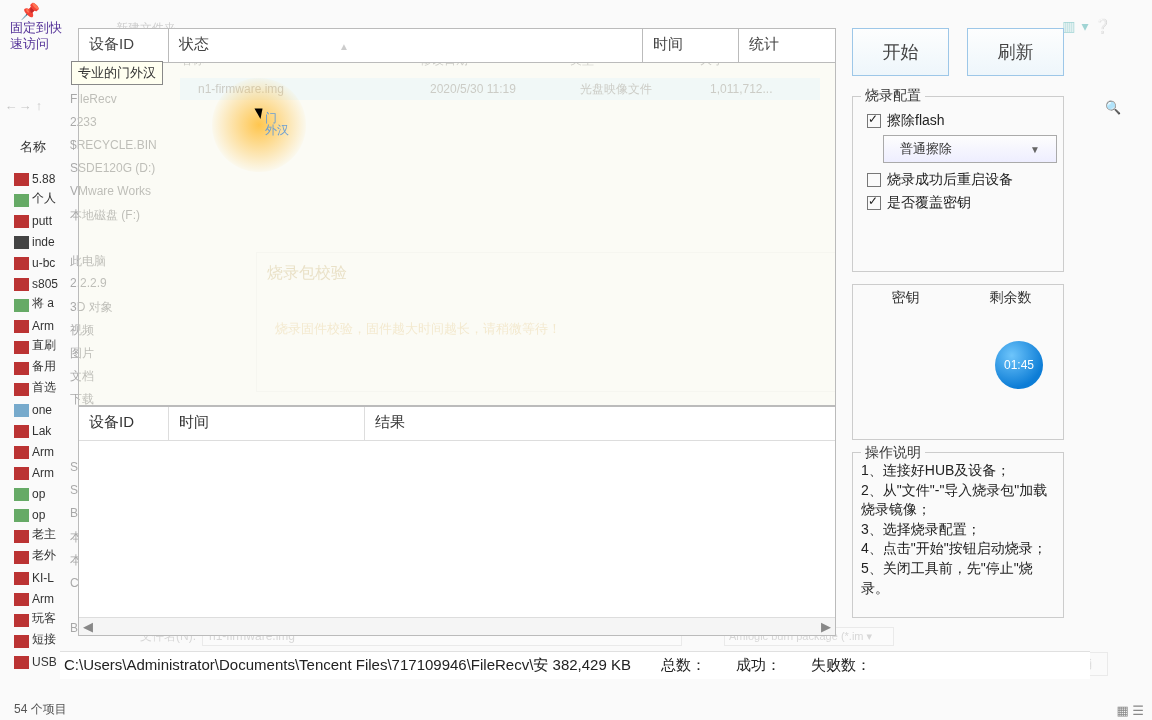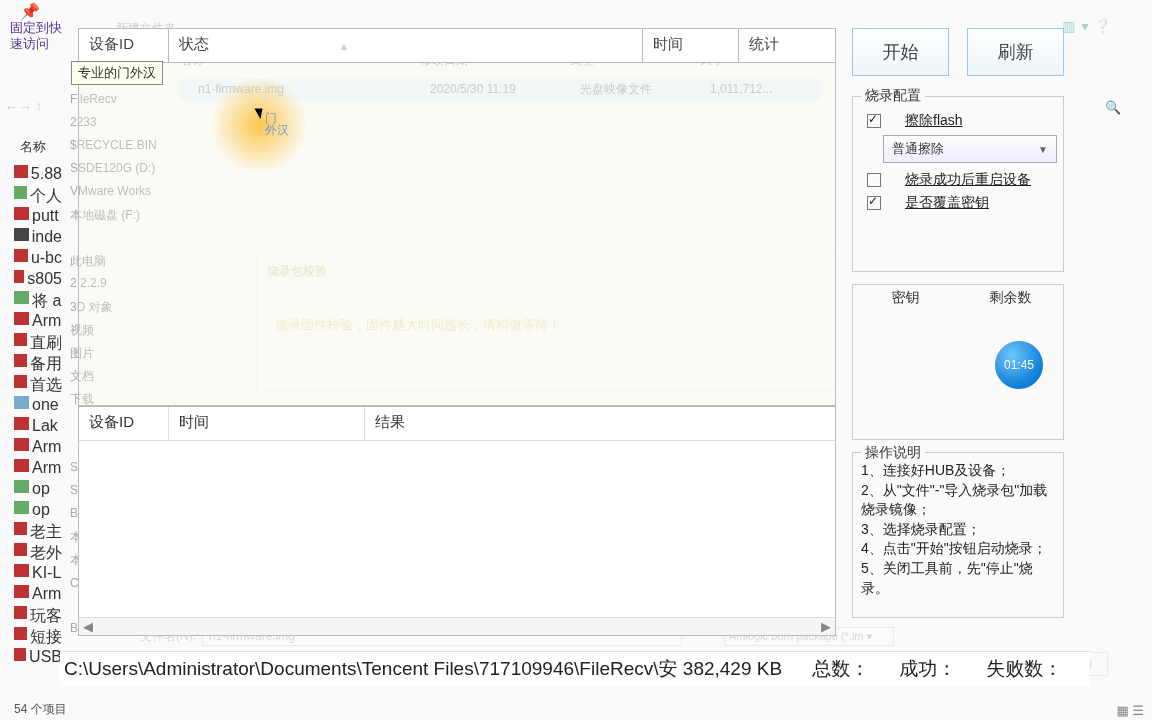--- a/index.html
+++ b/index.html
@@ -1,41 +1,41 @@
 <!DOCTYPE html>
 <html><head>
 <meta charset="utf-8">
 <style>
 * { margin: 0; padding: 0; box-sizing: border-box; font-family: "Microsoft YaHei", "SimSun", sans-serif; }
 body { width: 1152px; height: 720px; overflow: hidden; background: #fafafa; position: relative; font-size: 13px; color: #333; }
 .star-icon { position: absolute; left: 20px; top: 2px; color: #8ab; font-size: 16px; }
 .quick-head { position: absolute; left: 10px; top: 20px; font-size: 13px; color: #539; line-height: 1.2; }
 .name-hdr { position: absolute; left: 20px; top: 138px; font-size: 13px; color: #333; }
 .left-items { position: absolute; left: 14px; top: 165px; width: 48px; }
-.left-items div { height: 21px; font-size: 16px; color: #333; white-space: nowrap; overflow: hidden; display: flex; align-items: flex-start; }
+.left-items div { height: 21px; font-size: 12px; color: #333; white-space: nowrap; overflow: hidden; display: flex; align-items: flex-end; }
 .left-items .ic { width: 15px; height: 13px; display: inline-block; margin-right: 3px; background: #b33; }
 .left-items .ic.g { background: #6a6; }
 .left-items .ic.k { background: #444; }
 .left-items .ic.m { background: #7ac; }
 .bottom-status { position: absolute; left: 14px; bottom: 2px; font-size: 12px; color: #555; }
 .view-icons { position: absolute; right: 8px; bottom: 2px; color: #888; }
 
 
 .ghost { position: absolute; opacity: 0.55; }
 .ghost-toolbar { top: 20px; left: 68px; right: 58px; height: 20px; }
 .ghost-nav { top: 98px; left: 4px; width: 58px; height: 18px; color: #999; }
 .ghost-nav span { display:inline-block; width:14px; text-align:center; }
 .ghost-tree { top: 92px; left: 70px; width: 110px; height: 520px; font-size: 12px; color: #666; }
 .ghost-tree .gi { height: 23px; overflow: hidden; white-space: nowrap; }
 .ghost-list-head { top: 52px; left: 180px; right: 58px; height: 20px; color: #888; font-size: 12px; display: flex; }
 .ghost-list-head span { flex: 0 0 auto; }
 .ghost-row { top: 78px; left: 180px; width: 640px; height: 22px; background: rgba(200,235,255,0.5); display: flex; align-items: center; font-size: 12px; color: #888; padding-left: 18px; }
 .ghost-row span { flex: 0 0 auto; }
 .ghost-dlg { top: 252px; left: 256px; width: 580px; height: 140px; border: 1px solid #eee; background: rgba(250,250,250,0.4); }
-.ghost-dlg .t { color: #d0bc8c; font-size: 12px; padding: 10px 0 0 10px; }
+.ghost-dlg .t { color: #d0bc8c; font-size: 16px; padding: 10px 0 0 10px; }
 .ghost-dlg .m { color: #e7cf9e; font-size: 13px; padding: 36px 0 0 18px; }
 .ghost-filename { top: 626px; left: 140px; width: 780px; font-size: 12px; color: #bbb; display:flex; align-items:center; gap:6px;}
 .ghost-filename .inp { border:1px solid #ddd; padding:2px 6px; flex: 0 0 480px; background:rgba(255,255,255,.4);}
 .ghost-filename .sel { border:1px solid #ddd; padding:2px 4px; flex:0 0 170px; background:rgba(255,255,255,.4); font-size:11px;}
 .ghost-open { top: 652px; right: 110px; width: 60px; height: 24px; border:1px solid #ddd; text-align:center; font-size:12px; color:#bbb; line-height:22px;}
 .ghost-cancel { top: 652px; right: 44px; width: 56px; height: 24px; border:1px solid #ddd; text-align:center; font-size:12px; color:#bbb; line-height:22px;}
 .top-right-icons { position:absolute; top:18px; right:40px; color:#6bb; opacity:.6; display:flex; gap:6px;}
 .top-right-icons span{font-size:14px;}
 
 
@@ -55,34 +55,34 @@
 
 .lower { position: absolute; left: 18px; top: 380px; width: 758px; height: 230px; border: 1px solid #bbb; background: #fff; }
 .lower-head { display: flex; height: 34px; border-bottom: 1px solid #ddd; }
 .lower-head .col { border-right: 1px solid #ddd; padding: 6px 10px; font-size: 15px; }
 .lower-head .col.id { flex: 0 0 90px; }
 .lower-head .col.tm { flex: 0 0 196px; }
 .lower-head .col.rs { flex: 1; border-right:none; }
 .lower-body { height: 176px; overflow: auto; }
 .lower-scroll { height: 18px; border-top: 1px solid #ddd; background: #f5f5f5; display:flex; justify-content:space-between; align-items:center; padding:0 4px; color:#888; }
 
-.path-line { position: absolute; left: 0px; top: 625px; width: 1030px; padding: 4px 4px; font-size: 19px; color: #222; display:flex; gap:30px; background: #fff; border-top:1px solid #e0e0e0;}
+.path-line { position: absolute; left: 0px; top: 625px; width: 1030px; padding: 4px 4px; font-size: 15px; color: #222; display:flex; gap:30px; background: #fff; border-top:1px solid #e0e0e0;}
 .path-line .p { flex: 0 0 auto; }
 
 
 .right { position: absolute; left: 792px; top: 2px; width: 212px; height: 620px; }
 .btn-row { display:flex; gap:18px; margin-bottom: 20px; }
 .btn { flex:1; height: 48px; border: 1px solid #9dc7e8; background: linear-gradient(#fdfefe,#eef6fb); color:#444; font-size:18px; display:flex; align-items:center; justify-content:center; cursor:pointer;}
 
 .section-box { border: 1px solid #ccc; padding: 10px 8px 12px 8px; position: relative; margin-bottom: 12px; }
 .section-title { position: absolute; top: -10px; left: 8px; background: #fafafa; padding: 0 4px; font-size: 14px; color:#333;}
-.chk { display:flex; align-items:center; gap:24px; font-size:14px; margin: 5px 0; color:#222; padding-left: 6px; text-decoration: underline;}
+.chk { display:flex; align-items:center; gap:6px; font-size:14px; margin: 5px 0; color:#222; padding-left: 6px;}
 .chk .box { width:14px; height:14px; border:1px solid #777; display:inline-block; position:relative;}
 .chk .box.ck::after{content:"✓"; position:absolute; font-size:12px; top:-3px; left:0; color:#222;}
-.select { margin: 4px 0 8px 22px; width: 174px; height: 28px; border:1px solid #aaa; background:linear-gradient(#fdfdfd,#eef); display:flex; align-items:center; padding:0 8px; justify-content:space-between; font-size:13px;}
+.select { margin: 4px 0 8px 22px; width: 174px; height: 28px; border:1px solid #aaa; background:linear-gradient(#fdfdfd,#eef); display:flex; align-items:center; padding:0 16px; justify-content:space-between; font-size:13px;}
 .select .dd{color:#666; font-size:10px;}
 
 .key-box { border:1px solid #ccc; height: 156px; position:relative; }
 .key-box .hdr { display:flex; border-bottom: none; }
 .key-box .hdr .c { flex:1; text-align:center; padding:4px 0; font-size:14px; }
 .timer { position:absolute; right:20px; top:56px; width:48px; height:48px; border-radius:50%; background: radial-gradient(circle at 35% 30%, #6ec5fb, #0d7dd6 70%); color:#fff; font-size:12px; display:flex; align-items:center; justify-content:center; }
 
 .instr { border:1px solid #ccc; padding: 8px 8px 19px 8px; position:relative; font-size:14px; color:#222; line-height:1.4;}
 .instr .section-title { top:-10px;}
 .instr p { }

